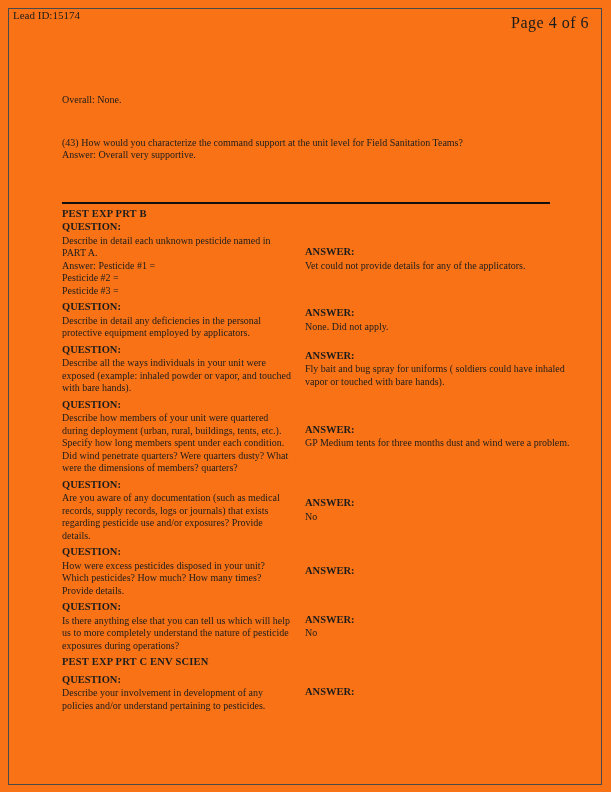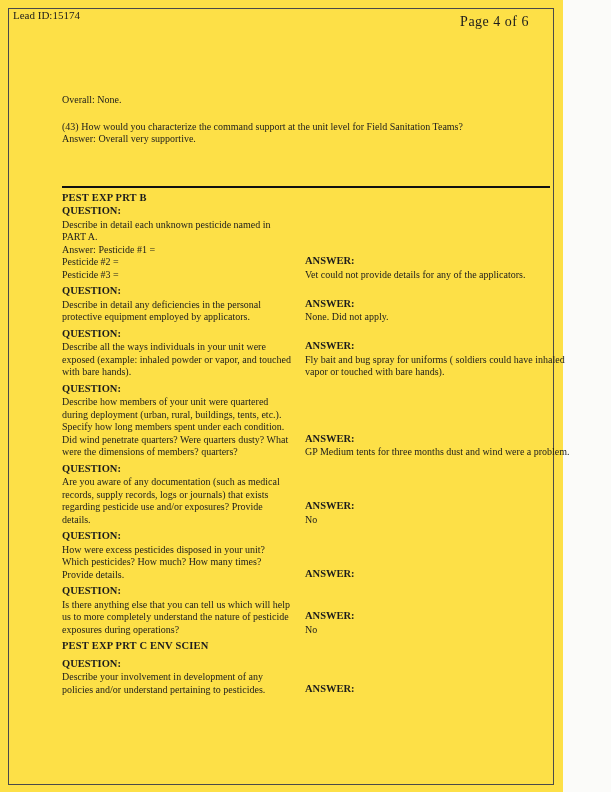--- a/index.html
+++ b/index.html
@@ -7,72 +7,72 @@
   body {
     width: 611px;
     height: 792px;
     background: #fbfbf9;
     font-family: "Liberation Serif", serif;
     color: #1c1c1c;
     overflow: hidden;
   }
   .page {
     position: relative;
-    width: 563px;
+    width: 611px;
     height: 792px;
-    background: #fde047;
+    background: #f97316;
   }
   .border-rect {
     position: absolute;
     left: 8px;
     top: 8px;
     right: 9px;
     bottom: 7px;
     border: 1px solid #4a4a4a;
     pointer-events: none;
   }
   .lead-id {
     position: absolute;
     left: 13px;
     top: 9px;
     font-size: 11px;
   }
   .page-num {
     position: absolute;
-    right: 34px;
+    right: 22px;
     top: 14px;
-    font-size: 14px;
+    font-size: 16px;
     letter-spacing: 0.5px;
   }
   .content {
     position: absolute;
     left: 62px;
     top: 94px;
     width: 520px;
     font-size: 10px;
     line-height: 12.5px;
   }
   .intro p { margin: 0; }
-  .intro .q43 { margin-top: 14px; }
+  .intro .q43 { margin-top: 30px; }
   .divider {
     border: 0;
     border-top: 2px solid #101010;
     width: 488px;
     margin: 40px 0 4px 0;
   }
   .section-title {
     font-weight: bold;
     font-size: 10.5px;
     letter-spacing: 0.2px;
     margin-bottom: 1px;
   }
   .section-title.c { margin-top: 4px; margin-bottom: 5px; }
   .qa-row {
     display: flex;
-    align-items: flex-end;
+    align-items: center;
     margin-bottom: 4px;
   }
   .q-cell {
     width: 243px;
     padding-right: 12px;
     flex: none;
   }
   .a-cell { flex: 1; }
   .cell-label {
     font-weight: bold;

